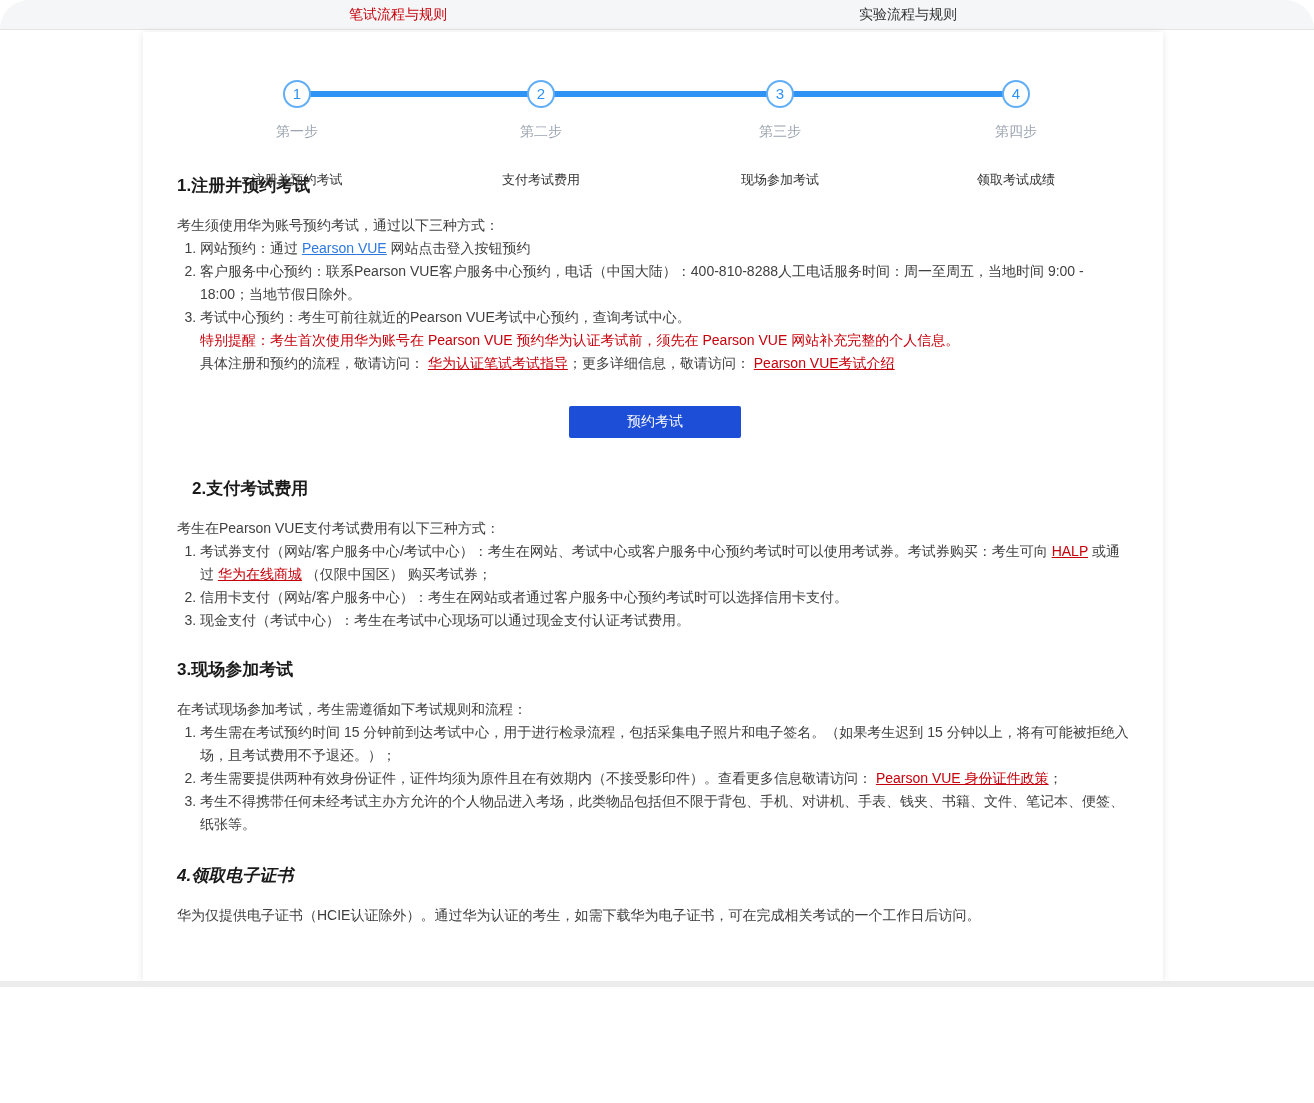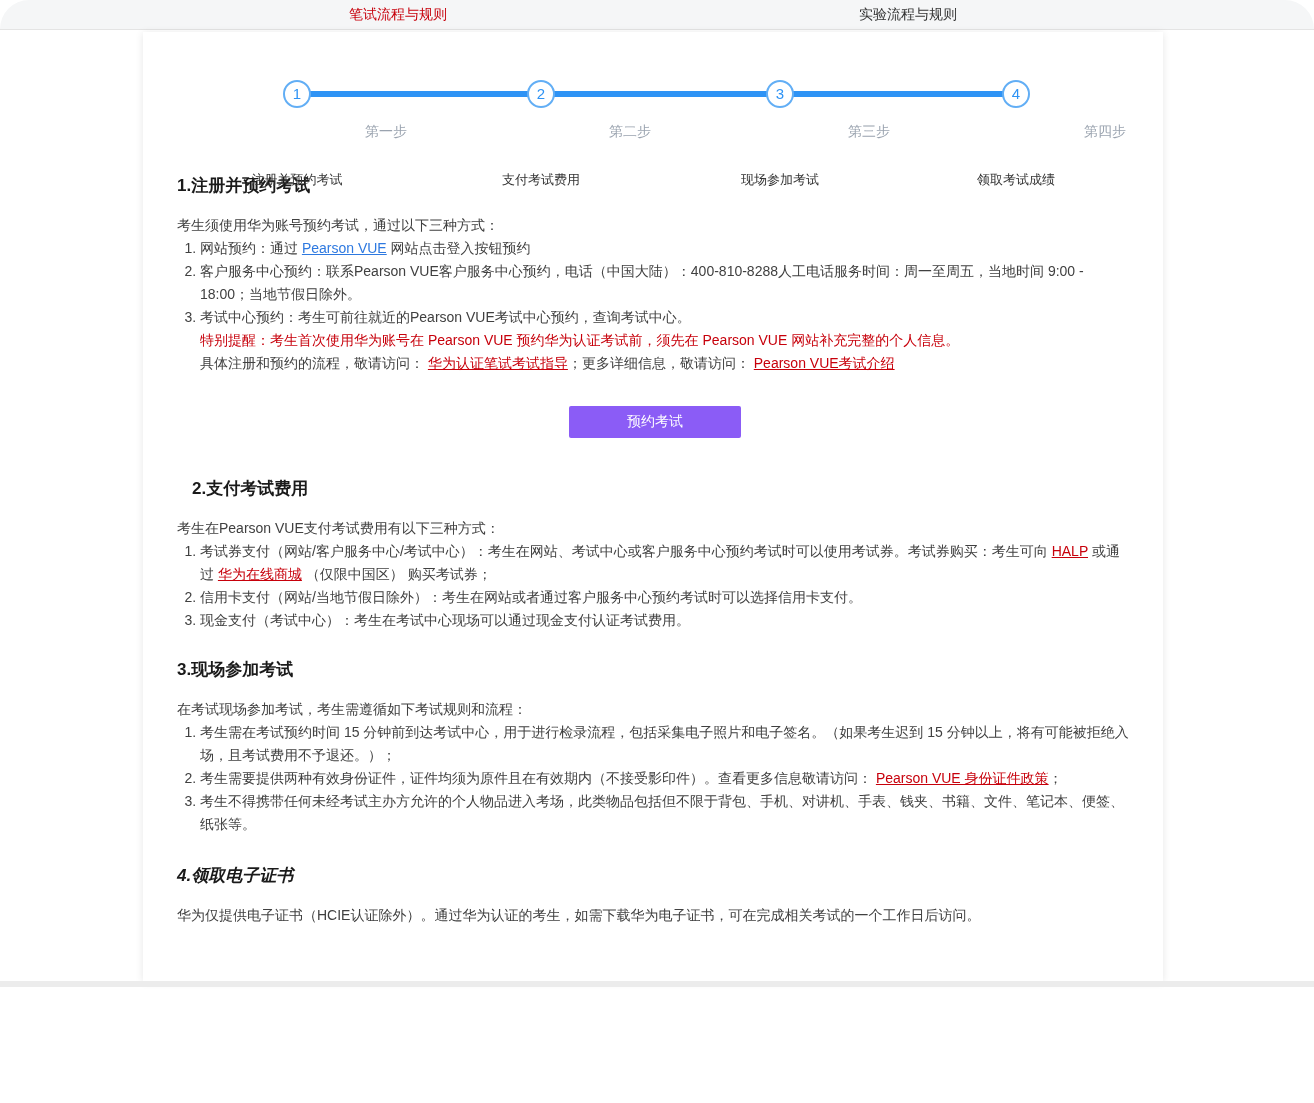--- a/index.html
+++ b/index.html
@@ -73,21 +73,21 @@
     margin: 0 auto;
     border-radius: 50%;
     background: #ffffff;
     border: 2px solid #62aef5;
     color: #2e93f5;
     font-size: 15px;
     line-height: 24px;
     position: relative;
     z-index: 1;
   }
-  .step-label { margin-top: 13px; font-size: 14px; line-height: 20px; color: #9aa3af; text-align: right; }
+  .step-label { margin-top: 13px; font-size: 14px; line-height: 20px; color: #9aa3af; }
   .step-title { margin-top: 28px; font-size: 13px; line-height: 21px; color: #333333; }
 
   
   .sec { padding: 0 30px 0 34px; }
   .sec-h {
     margin: 0;
     font-size: 17px;
     font-weight: bold;
     color: #1a1a1a;
     line-height: 23px;
@@ -119,21 +119,21 @@
     color: #404040;
   }
   .red { color: #c7000b; }
   a.blue-link { color: #2e79e0; text-decoration: underline; cursor: pointer; }
   a.red-link { color: #c7000b; text-decoration: underline; cursor: pointer; }
 
   .btn-row { text-align: center; }
   .btn-row.b1 { margin-top: 31px; }
   .btn-row.b2 { margin-top: 32px; }
   .primary-btn {
-    background: #8b5cf6;
+    background: #1d4ed8;
     color: #ffffff;
     border: none;
     border-radius: 2px;
     height: 32px;
     font-size: 14px;
     font-family: Liberation Sans, sans-serif;
     cursor: pointer;
   }
   .btn1 { width: 172px; }
   .btn2 { width: 200px; }
@@ -199,21 +199,21 @@
       <div class="btn-row b1">
         <button class="primary-btn btn1">预约考试</button>
       </div>
     </div>
 
     <div class="sec">
       <h2 class="sec-h mt39">2.支付考试费用</h2>
       <p class="intro">考生在Pearson VUE支付考试费用有以下三种方式：</p>
       <ol class="list">
         <li><span>考试券支付（网站/客户服务中心/考试中心）：考生在网站、考试中心或客户服务中心预约考试时可以使用考试券。考试券购买：考生可向 </span><a class="red-link">HALP</a><span> 或通过 </span><a class="red-link">华为在线商城</a><span> （仅限中国区） 购买考试券；</span></li>
-        <li>信用卡支付（网站/当地节假日除外）：考生在网站或者通过客户服务中心预约考试时可以选择信用卡支付。</li>
+        <li>信用卡支付（网站/客户服务中心）：考生在网站或者通过客户服务中心预约考试时可以选择信用卡支付。</li>
         <li>现金支付（考试中心）：考生在考试中心现场可以通过现金支付认证考试费用。</li>
       </ol>
     </div>
 
     <div class="sec">
       <h2 class="sec-h mt26">3.现场参加考试</h2>
       <p class="intro">在考试现场参加考试，考生需遵循如下考试规则和流程：</p>
       <ol class="list">
         <li>考生需在考试预约时间 15 分钟前到达考试中心，用于进行检录流程，包括采集电子照片和电子签名。（如果考生迟到 15 分钟以上，将有可能被拒绝入场，且考试费用不予退还。）；</li>
         <li><span>考生需要提供两种有效身份证件，证件均须为原件且在有效期内（不接受影印件）。查看更多信息敬请访问： </span><a class="red-link">Pearson VUE 身份证件政策</a><span>；</span></li>

